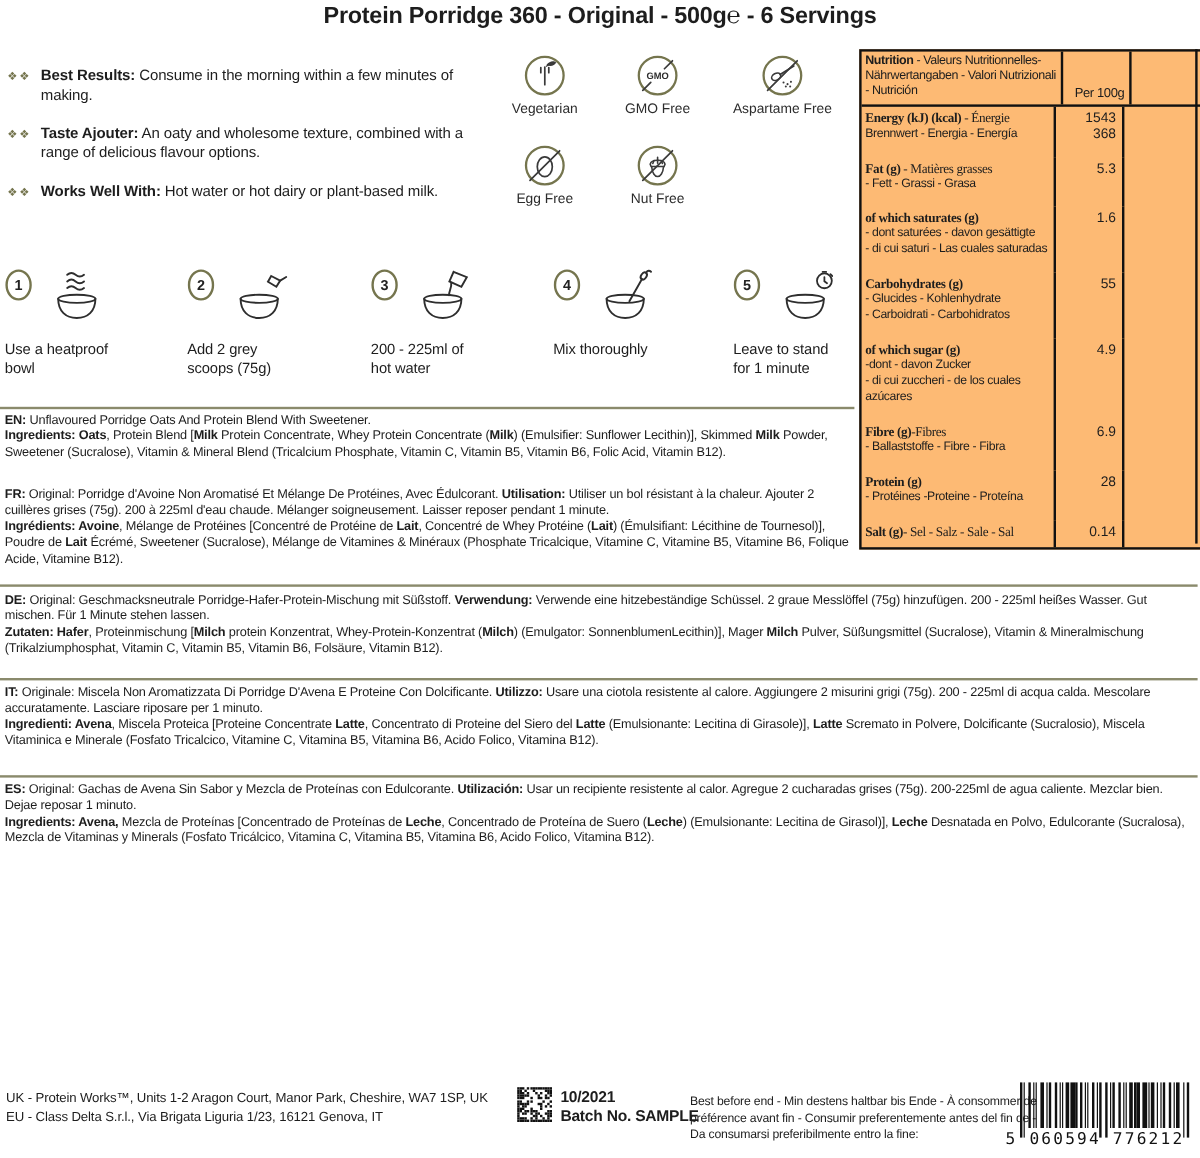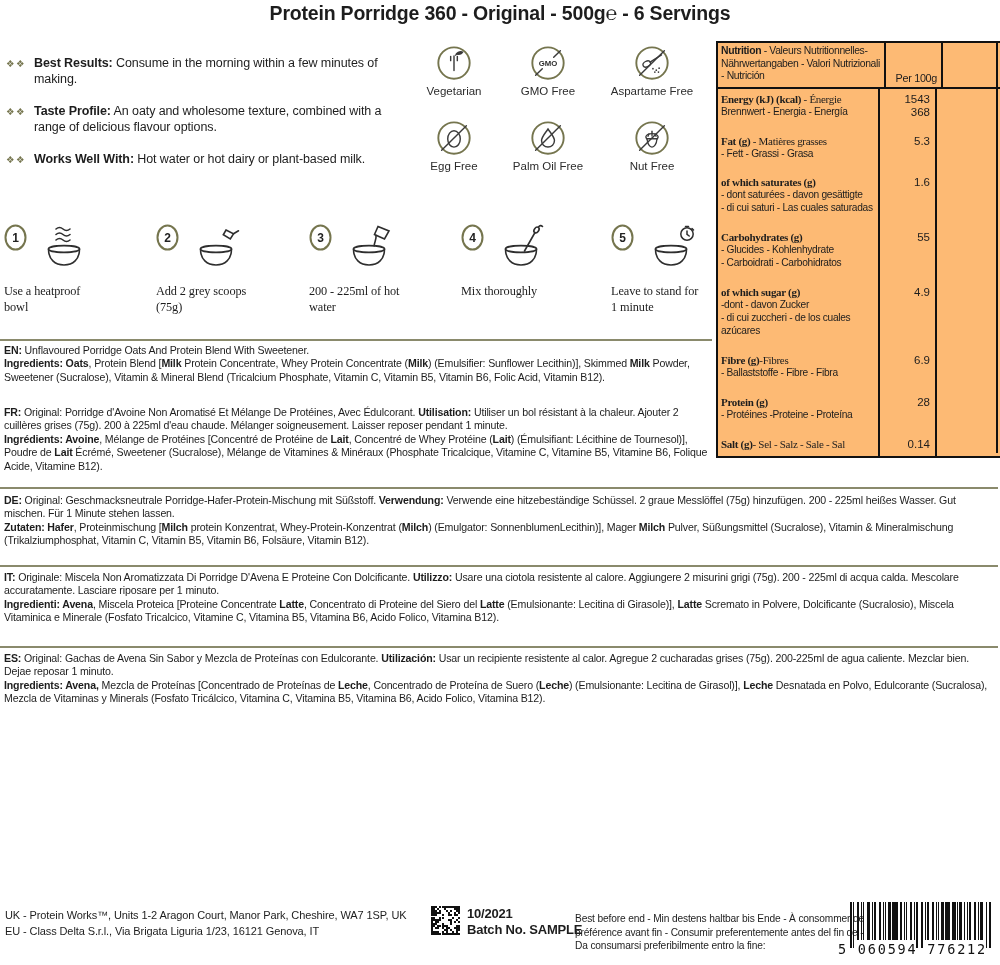--- a/index.html
+++ b/index.html
@@ -15,21 +15,21 @@
   
   .badges{position:absolute;left:408px;top:44px;display:grid;
           grid-template-columns:92px 96px 112px;row-gap:22px;}
   .badge{display:flex;flex-direction:column;align-items:center;}
   .badge svg{width:38px;height:38px;}
   .blabel{font-size:11.5px;margin-top:3px;white-space:nowrap;color:#2c2c2c;}
   
   .steps{position:absolute;left:4px;top:224px;display:grid;
          grid-template-columns:152px 153px 152px 150px 130px;}
   .srow{display:flex;align-items:flex-start;gap:7px;height:52px;}
-  .step p{margin:8px 0 0 0;font-size:12.3px;line-height:15.5px;width:94px;letter-spacing:-0.1px;font-family:Liberation Serif, serif;}
+  .step p{margin:8px 0 0 0;font-size:12.3px;line-height:15.5px;width:94px;letter-spacing:-0.1px;}
   
   .ntable{position:absolute;left:716px;top:41px;width:328px;box-sizing:border-box;
           border:2.5px solid #111;background:#fdba74;}
   .nhead{display:flex;border-bottom:2.5px solid #111;}
   .nh1{width:160px;padding:2px 3px 4px;font-size:10.4px;line-height:12.5px;letter-spacing:-0.35px;}
   .nh2,.nh3{width:57px;border-left:2px solid #111;font-size:10.8px;display:flex;
             align-items:flex-end;justify-content:flex-end;padding:0 4px 3px 0;
             letter-spacing:-0.3px;white-space:nowrap;box-sizing:border-box;}
   .nh3{flex:1;text-align:right;}
   .nrow{display:flex;}
@@ -67,21 +67,21 @@
 <div class="page">
 
   <div class="title">Protein Porridge 360 - Original - 500g℮ - 6 Servings</div>
 
   <div class="bullet" style="top:55px">
     <span class="dia">❖❖</span>
     <p><b>Best Results:</b><span> Consume in the morning within a few minutes of making.</span></p>
   </div>
   <div class="bullet" style="top:103px">
     <span class="dia">❖❖</span>
-    <p><b>Taste Profile:</b><span> An oaty and wholesome texture, combined with a range of delicious flavour options.</span></p>
+    <p><b>Taste Ajouter:</b><span> An oaty and wholesome texture, combined with a range of delicious flavour options.</span></p>
   </div>
   <div class="bullet" style="top:151px">
     <span class="dia">❖❖</span>
     <p><b>Works Well With:</b><span> Hot water or hot dairy or plant-based milk.</span></p>
   </div>
 
   <div class="badges">
     <div class="badge">
       <svg viewBox="0 0 40 40">
         <circle cx="20" cy="20" r="16.5" fill="none" stroke="#75754e" stroke-width="2"></circle>
@@ -119,28 +119,20 @@
       </svg>
       <span class="blabel">Aspartame Free</span>
     </div>
     <div class="badge">
       <svg viewBox="0 0 40 40">
         <circle cx="20" cy="20" r="16.5" fill="none" stroke="#75754e" stroke-width="2"></circle>
         <ellipse cx="20" cy="21" rx="6.6" ry="8.6" fill="none" stroke="#3a3a3a" stroke-width="1.5"></ellipse>
         <path d="M7 33L33 7" stroke="#3a3a3a" stroke-width="1.5" stroke-linecap="round"></path>
       </svg>
       <span class="blabel">Egg Free</span>
-    </div>
-    <div class="badge">
-      <svg viewBox="0 0 40 40">
-        <circle cx="20" cy="20" r="16.5" fill="none" stroke="#75754e" stroke-width="2"></circle>
-        <path d="M20 10.5c3.8 5.5 6.8 8.5 6.8 12.2a6.8 6.8 0 0 1-13.6 0c0-3.7 3-6.7 6.8-12.2z" fill="none" stroke="#3a3a3a" stroke-width="1.5"></path>
-        <path d="M7 33L33 7" stroke="#3a3a3a" stroke-width="1.5" stroke-linecap="round"></path>
-      </svg>
-      <span class="blabel">Palm Oil Free</span>
     </div>
     <div class="badge">
       <svg viewBox="0 0 40 40">
         <circle cx="20" cy="20" r="16.5" fill="none" stroke="#75754e" stroke-width="2"></circle>
         <g fill="none" stroke="#3a3a3a" stroke-width="1.4" stroke-linecap="round">
           <path d="M20 12.8v2"></path>
           <path d="M13.5 18.8c1-4.6 12-4.6 13 0l-.8 2H14.3z"></path>
           <path d="M16.8 15.6l-1 2.6 M20 15v3 M23.2 15.6l1 2.6"></path>
           <path d="M14.8 21c.4 5.4 2.8 8.6 5.2 8.6s4.8-3.2 5.2-8.6"></path>
         </g>

